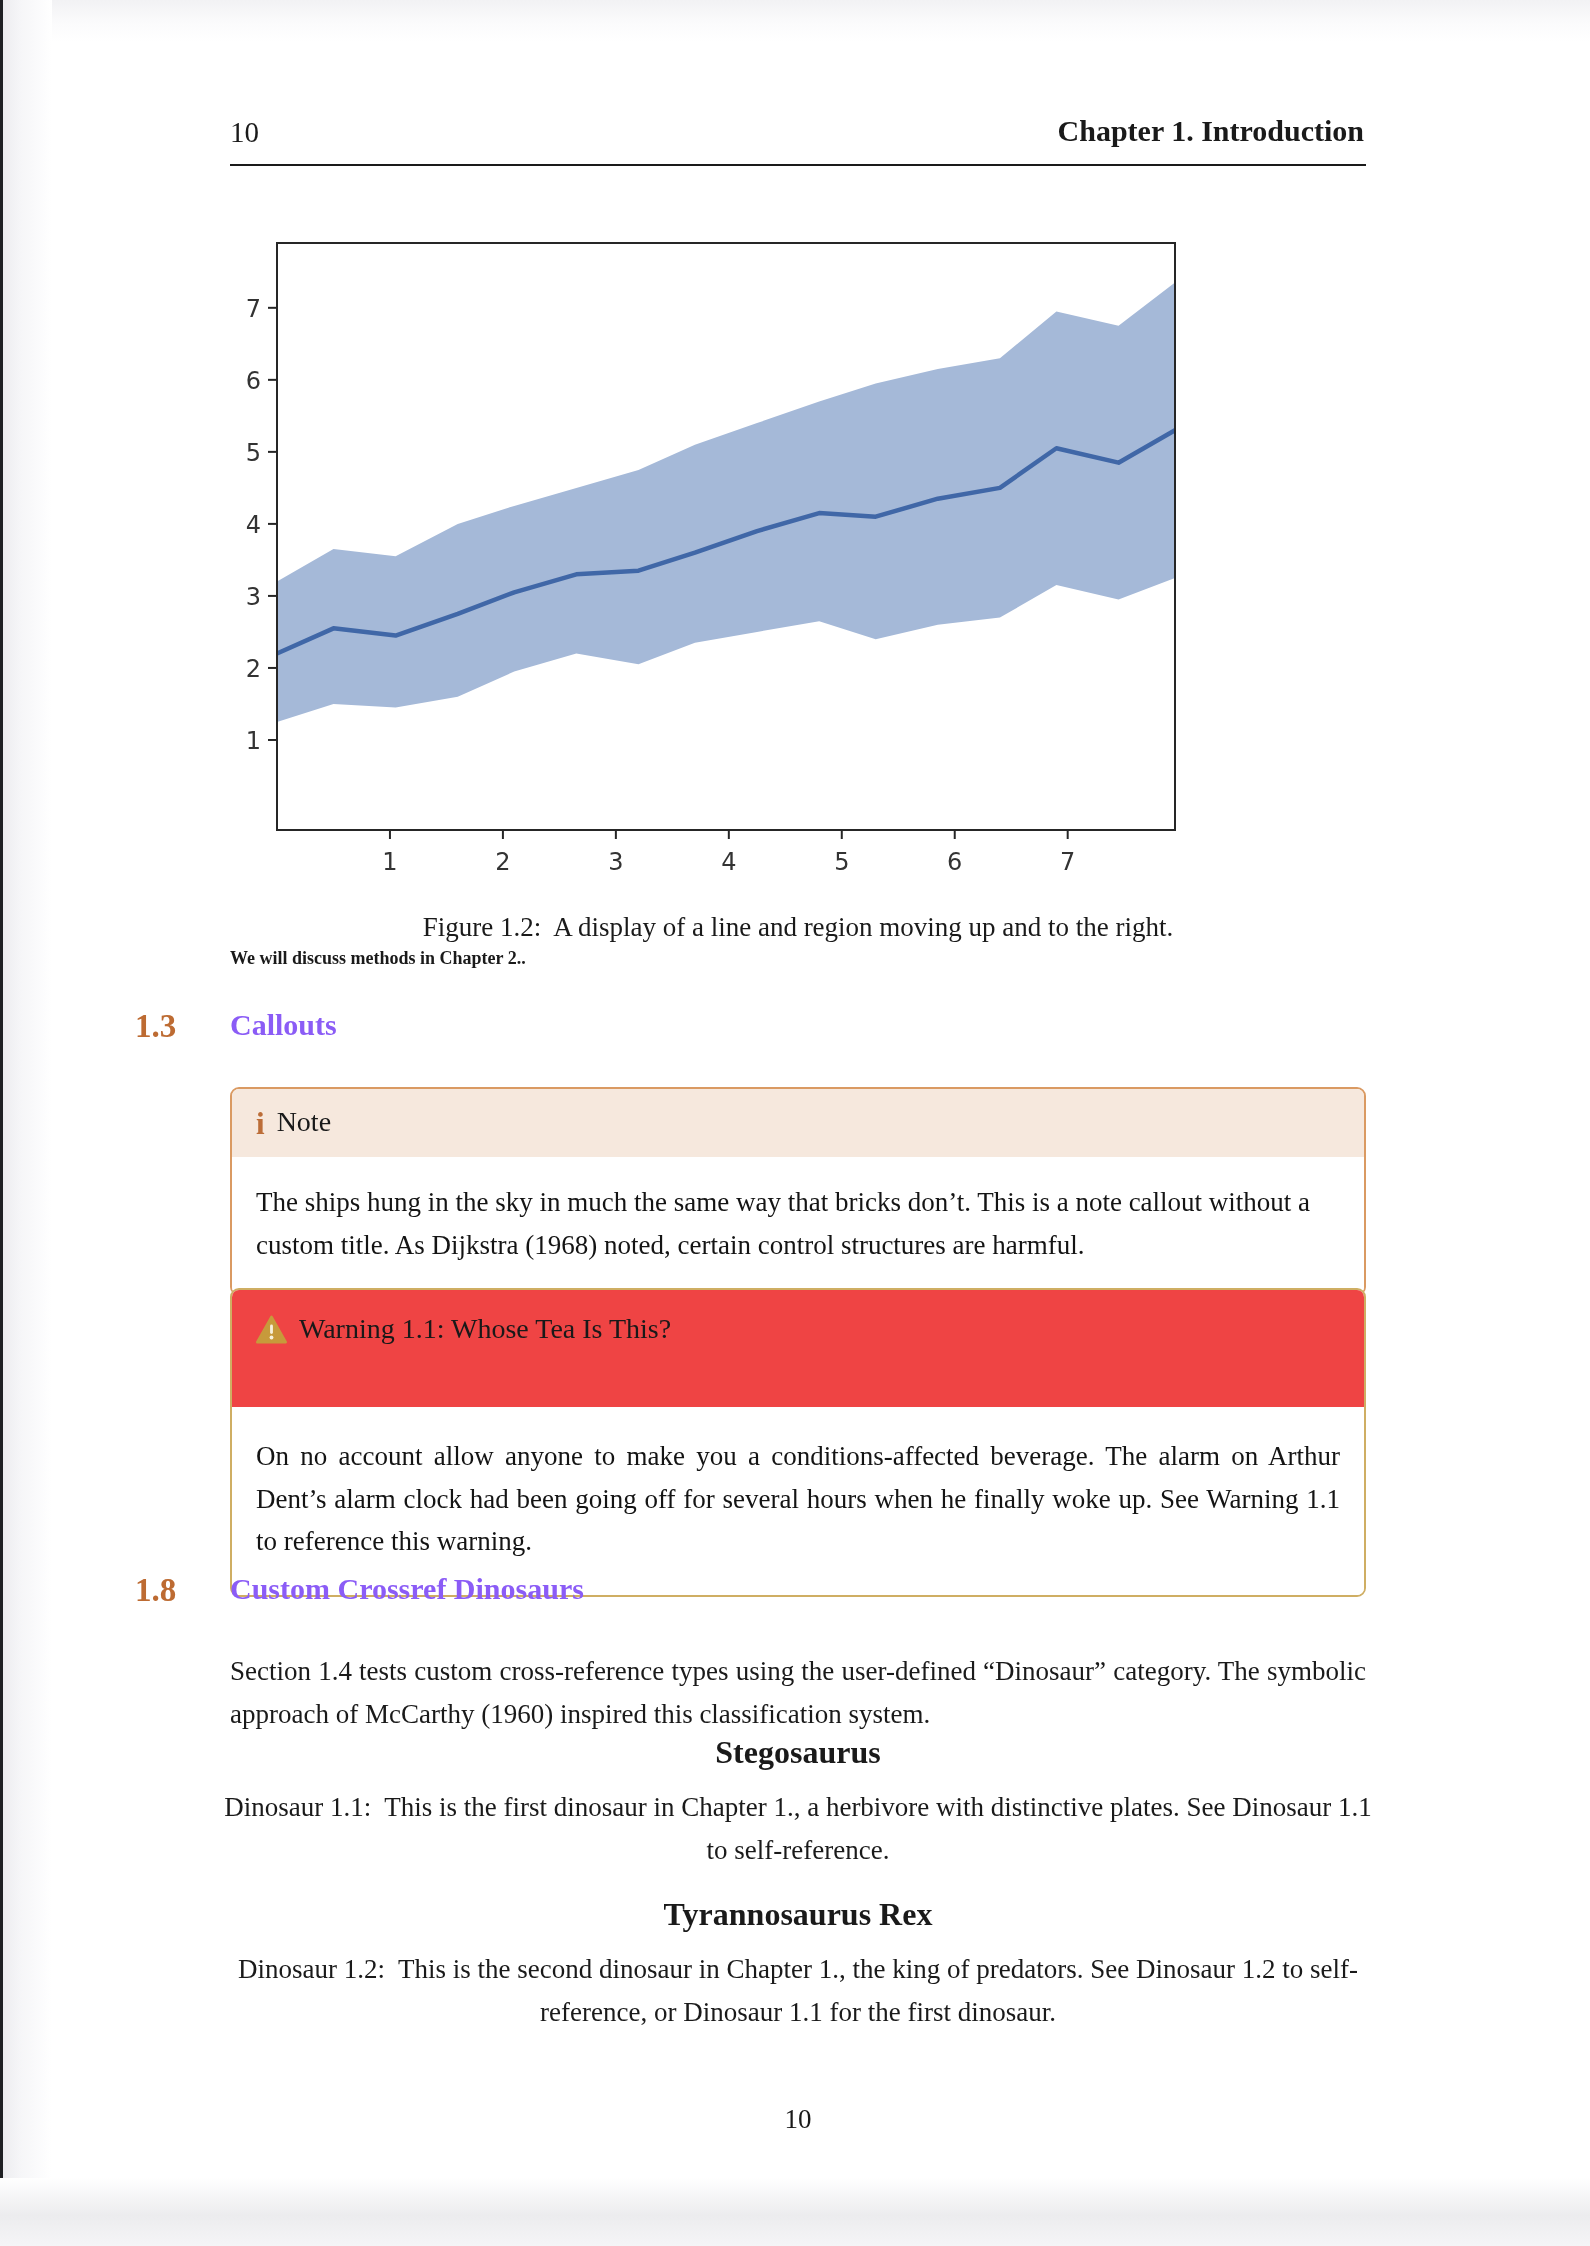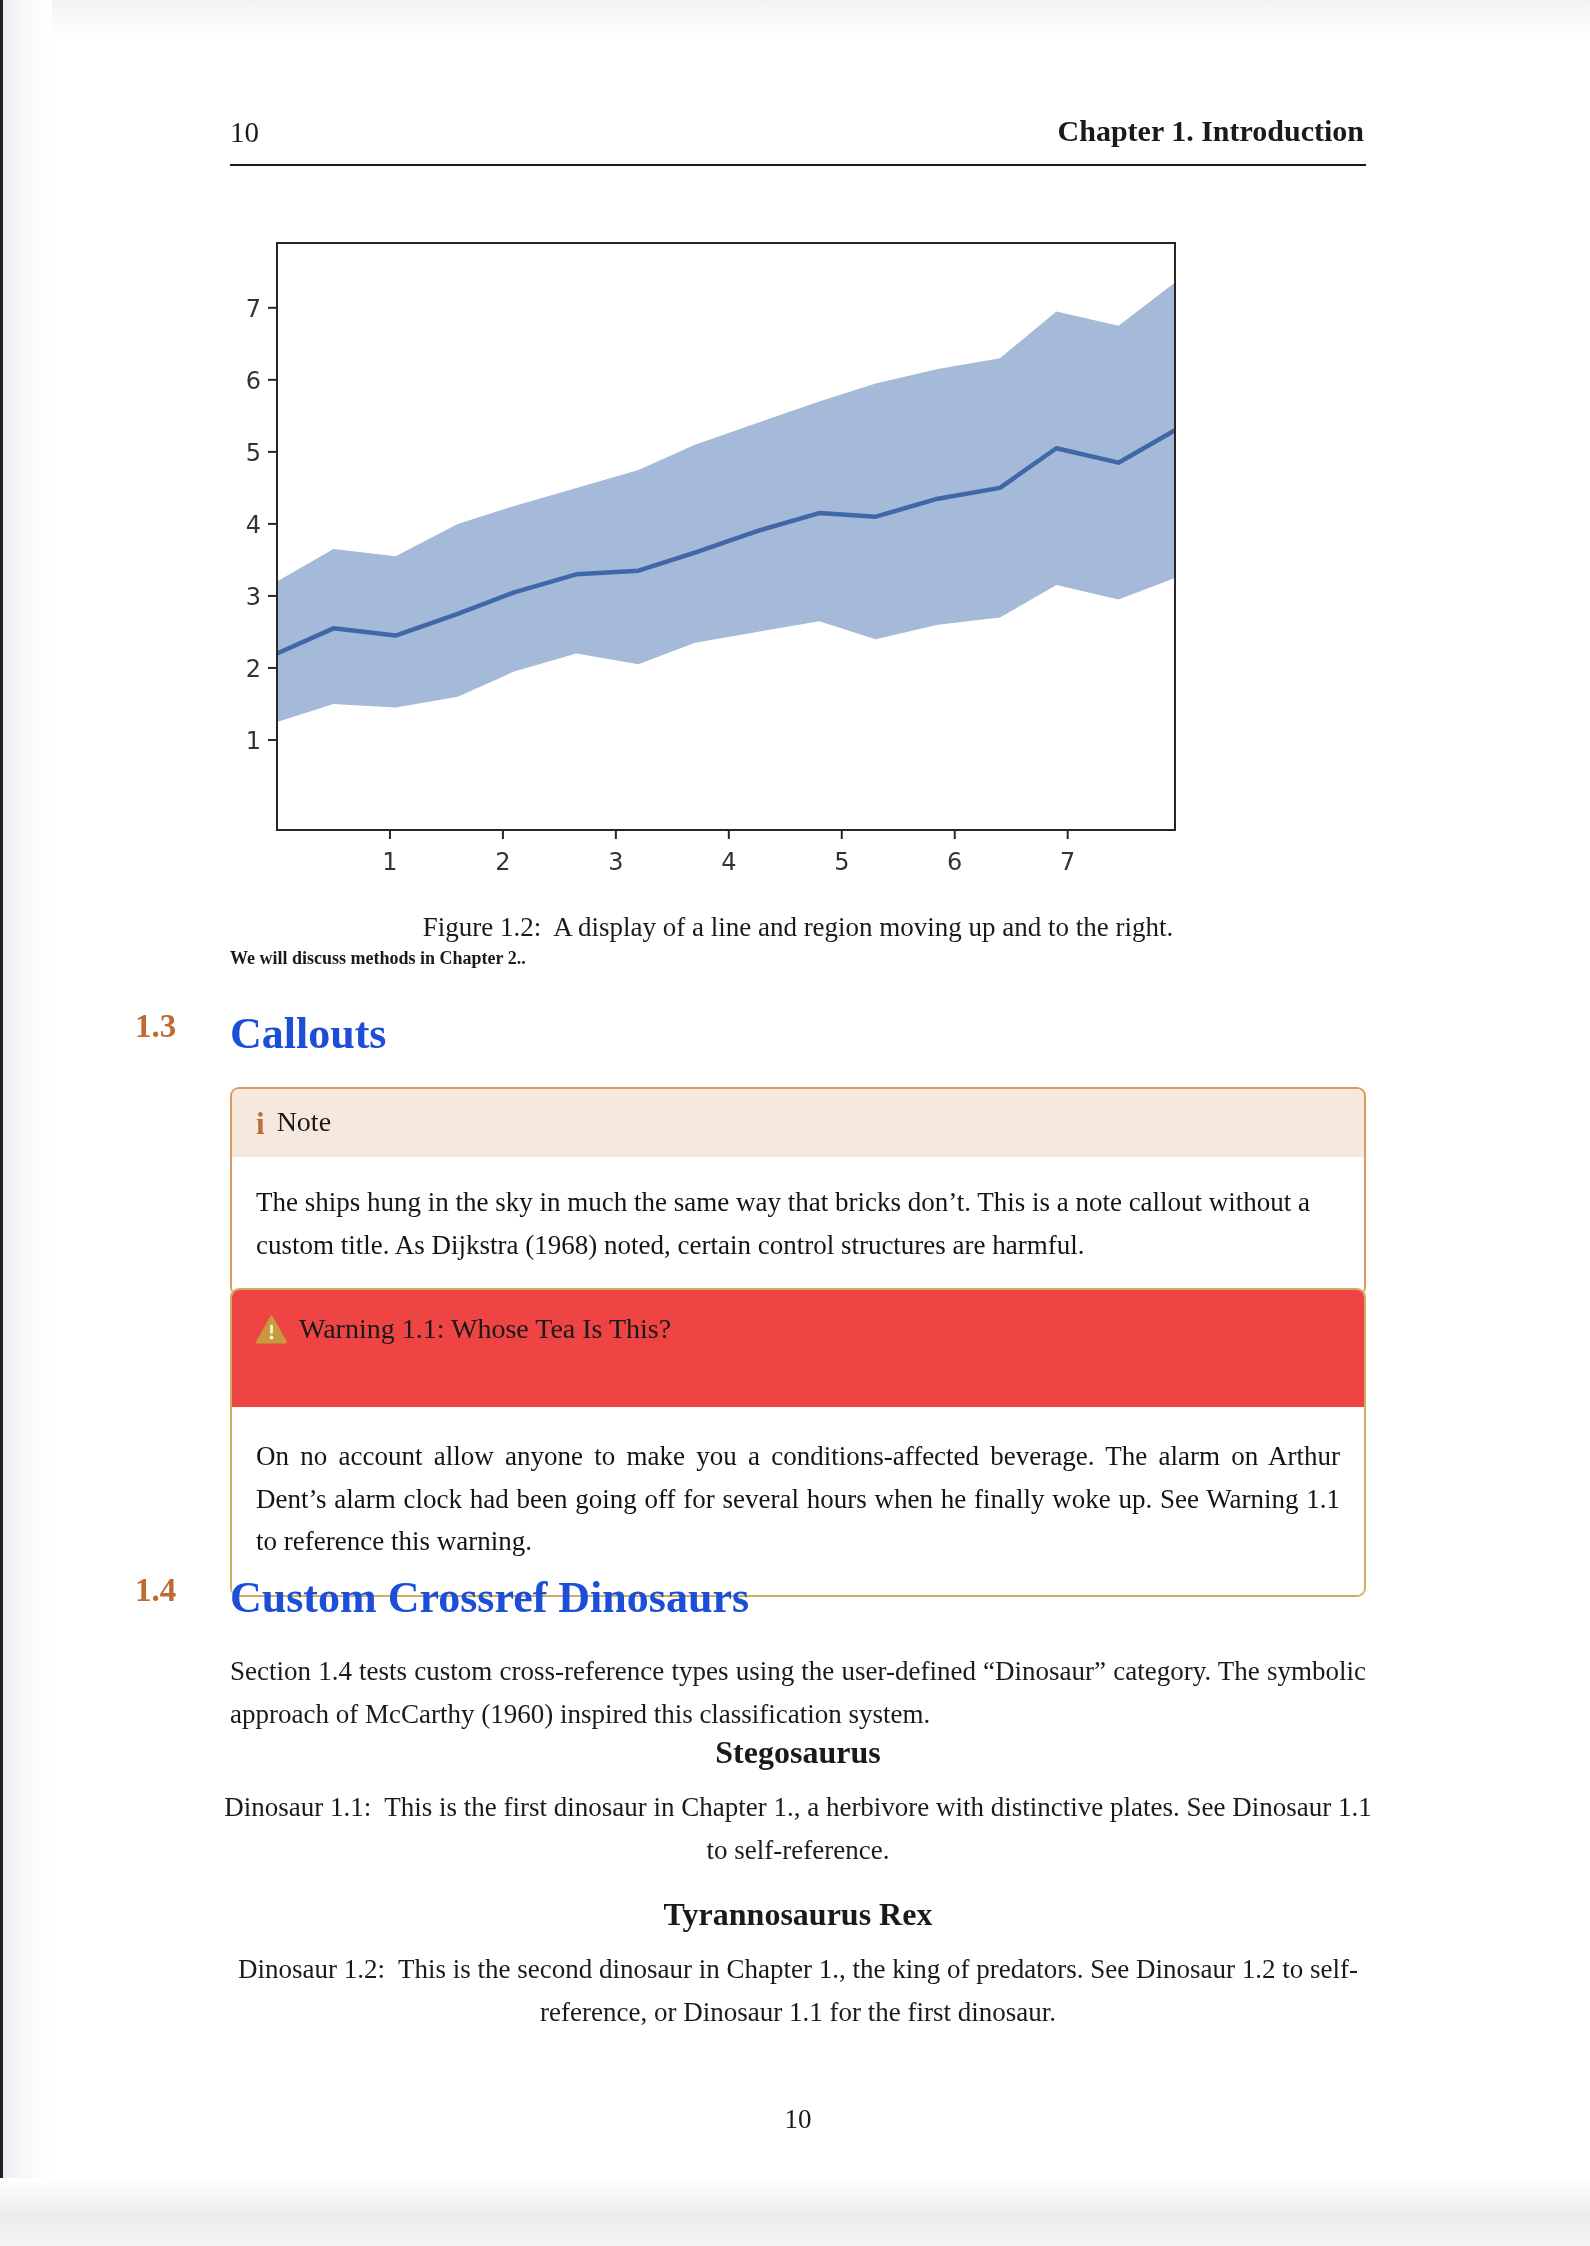--- a/index.html
+++ b/index.html
@@ -51,21 +51,21 @@
 
   
   .section-heading { position: absolute; left: 135px; width: 1231px; top: 0; }
   .sec-13 { top: 1008px; }
   .sec-14 { top: 1572px; }
   .section-heading .sec-num {
     display: inline-block; width: 95px; color: #bd6b32;
     font-size: 33px; font-weight: bold; vertical-align: top;
   }
   .section-heading .sec-title {
-    display: inline-block; color: #1d4ed8; font-size: 44px; font-weight: bold;
+    display: inline-block; color: #8b5cf6; font-size: 30px; font-weight: bold;
   }
 
   
   .callout {
     position: absolute; left: 230px; width: 1136px;
     border-radius: 9px; background: #ffffff; box-sizing: border-box;
     overflow: hidden;
   }
   .callout-note { top: 1087px; border: 2px solid #da9a62; }
   .callout-warning { top: 1288px; border: 2px solid #cfae63; }
@@ -176,21 +176,21 @@
         <path d="M12 1.2 L23 20.8 H1 Z" fill="#c79a3b" stroke="#c79a3b" stroke-width="2" stroke-linejoin="round"></path>
         <rect x="10.9" y="7.2" width="2.2" height="7.2" rx="1.1" fill="#f7efdb"></rect>
         <circle cx="12" cy="17.2" r="1.5" fill="#f7efdb"></circle>
       </svg>
       <span class="callout-title">Warning 1.1: Whose Tea Is This?</span>
     </div>
     <div class="callout-body">On no account allow anyone to make you a conditions-affected beverage. The alarm on Arthur Dent’s alarm clock had been going off for several hours when he finally woke up. See Warning 1.1 to reference this warning.</div>
   </div>
 
   <div class="section-heading sec-14">
-    <span class="sec-num">1.4</span><span class="sec-title">Custom Crossref Dinosaurs</span>
+    <span class="sec-num">1.8</span><span class="sec-title">Custom Crossref Dinosaurs</span>
   </div>
 
   <div class="intro-para">Section 1.4 tests custom cross-reference types using the user-defined “Dinosaur” category. The symbolic approach of McCarthy (1960) inspired this classification system.</div>
 
   <div class="dino-heading dino1-h">Stegosaurus</div>
   <div class="dino-body dino1-b">Dinosaur 1.1:&nbsp; This is the first dinosaur in Chapter 1., a herbivore with distinctive plates. See Dinosaur 1.1 to self-reference.</div>
 
   <div class="dino-heading dino2-h">Tyrannosaurus Rex</div>
   <div class="dino-body dino2-b">Dinosaur 1.2:&nbsp; This is the second dinosaur in Chapter 1., the king of predators. See Dinosaur 1.2 to self-reference, or Dinosaur 1.1 for the first dinosaur.</div>
 

